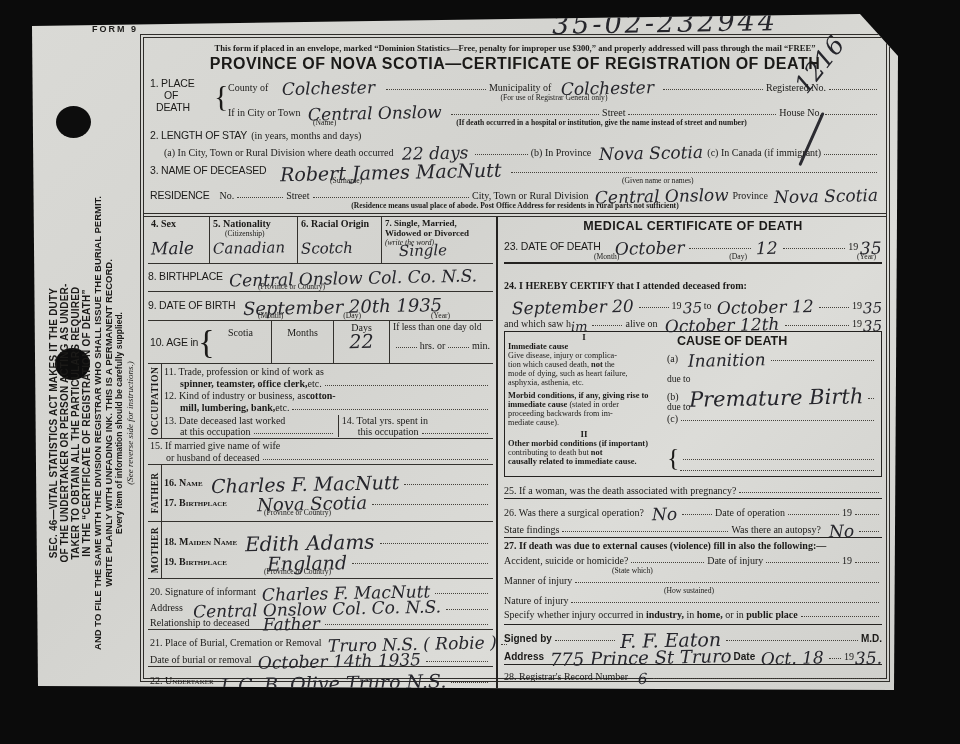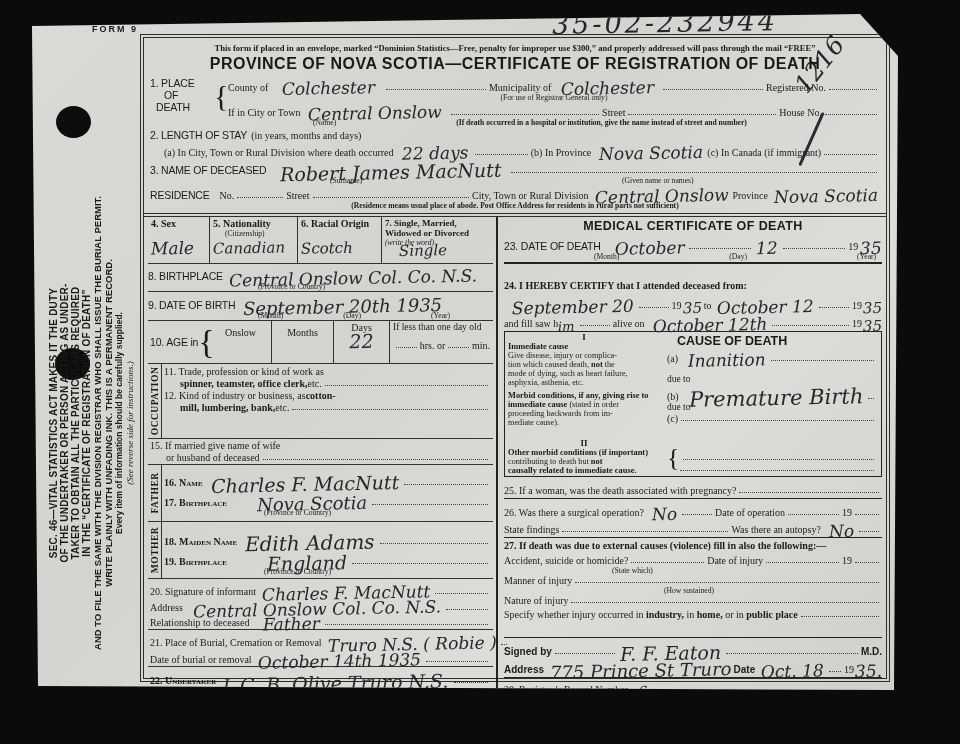--- a/index.html
+++ b/index.html
@@ -222,21 +222,21 @@
             <span style="margin-left:60px">(Day)</span>
             <span style="margin-left:70px">(Year)</span>
           </div>
         </div>
 
         <div class="cellrow" style="height:42px">
           <div style="width:58px;padding:2px;display:flex;align-items:center">
             <span class="h">10. AGE in</span>
             <span class="brace" style="font-size:34px">{</span>
           </div>
-          <div class="cell" style="width:62px;text-align:center"><span class="lab">Onslow</span></div>
+          <div class="cell" style="width:62px;text-align:center"><span class="lab">Scotia</span></div>
           <div class="cell" style="width:62px;text-align:center"><span class="lab">Months</span></div>
           <div class="cell" style="width:56px;text-align:center">
             <div class="lab">Days</div>
             <div class="hw" style="font-size:19px;margin-top:2px">22</div>
           </div>
           <div class="cell" style="flex:1">
             <div class="lab" style="font-size:9.5px">If less than one day old</div>
             <div class="r" style="margin-top:8px">
               <span class="dl"></span>
                   <span class="lab">hrs. or</span>
@@ -261,20 +261,36 @@
                 </div>
             <div class="r" style="height:12px">
                   <span class="lab">12. Kind of industry or business, as</span>
                   <span class="lab bold-w">cotton-</span>
                 </div>
             <div class="r" style="height:12px">
                   <span class="lab bold-w" style="margin-left:16px">mill, lumbering, bank,</span>
                   <span class="lab">etc.</span>
                   <span class="dl"></span>
                 </div>
+            <div class="r" style="height:24px">
+              <div style="flex:1.15;border-right:1px solid #33312d;padding-right:2px">
+                <div class="lab">13. Date deceased last worked</div>
+                <div class="r">
+                      <span class="lab" style="margin-left:16px">at this occupation</span>
+                      <span class="dl"></span>
+                    </div>
+              </div>
+              <div style="flex:1;padding-left:3px">
+                <div class="lab">14. Total yrs. spent in</div>
+                <div class="r">
+                      <span class="lab" style="margin-left:16px">this occupation</span>
+                      <span class="dl"></span>
+                    </div>
+              </div>
+            </div>
           </div>
         </div>
 
         <div style="border-bottom:1px solid #33312d;padding:1px 2px">
           <div class="lab" style="height:11px">15. If married give name of wife</div>
           <div class="r" style="height:12px">
                 <span class="lab" style="margin-left:16px">or husband of deceased</span>
                 <span class="dl"></span>
               </div>
         </div>
@@ -347,21 +363,21 @@
           </div>
           <div class="r" style="height:17px">
             <span class="lab">Date of burial or removal</span>
             <span class="hw hw17" style="margin:0 2px -3px 6px">October 14th        1935</span>
             <span class="dl"></span>
           </div>
         </div>
 
         <div style="padding:1px 2px">
           <div class="r" style="height:18px">
-            <span class="lab" style="font-variant:small-caps;font-weight:bold">22. Undertaker</span>
+            <span class="lab" style="font-variant:small-caps;font-weight:normal">22. Undertaker</span>
             <span class="hw" style="font-size:19px;margin:0 2px -4px 6px">J. C. B. Olive    Truro  N.S.</span>
             <span class="dl"></span>
           </div>
           <div class="note-r" style="height:9px">
                 <span style="margin-left:120px">(Name and address)</span>
               </div>
         </div>
       </div>
 
       <div class="vdiv"></div>
@@ -394,21 +410,21 @@
             <span class="dl"></span>
             <span class="lab">19</span>
                 <span class="hw hw15" style="margin:0 2px -2px 1px">35</span>
             <span class="lab">to</span>
             <span class="hw hw17" style="margin:0 2px -3px 6px">October 12</span>
             <span class="dl"></span>
             <span class="lab">19</span>
                 <span class="hw hw15" style="margin:0 0 -2px 1px">35</span>
           </div>
           <div class="r" style="height:18px">
-            <span class="lab">and fill saw h</span>
+            <span class="lab">and which saw h</span>
             <span class="hw hw13" style="margin:0 2px -2px 0">im</span>
             <span class="dl" style="max-width:30px"></span>
             <span class="lab">alive on</span>
             <span class="hw hw17" style="margin:0 2px -3px 8px">October 12th</span>
             <span class="dl"></span>
             <span class="lab">19</span>
                 <span class="hw hw15" style="margin:0 0 -2px 1px">35</span>
           </div>
         </div>
 
@@ -418,21 +434,21 @@
             <div><b>Immediate cause</b></div>
             <div>Give disease, injury or complica-</div>
             <div><span>tion which caused death, </span><b>not</b><span> the</span></div>
             <div>mode of dying, such as heart failure,</div>
             <div>asphyxia, asthenia, etc.</div>
             <div style="height:4px"></div>
             <div><b>Morbid conditions, if any, giving rise to</b></div>
             <div><b>immediate cause</b><span> (stated in order</span></div>
             <div>proceeding backwards from im-</div>
             <div>mediate cause).</div>
-            <div class="roman" style="margin-top:12px">II</div>
+            <div class="roman" style="margin-top:3px">II</div>
             <div><b>Other morbid conditions (if important)</b></div>
             <div><span>contributing to death but </span><b>not</b></div>
             <div><b>causally related to immediate cause.</b></div>
           </div>
           <div class="cause-right">
             <div style="text-align:left;font-family:'Liberation Sans',sans-serif;font-weight:bold;font-size:12.5px;margin-left:10px">CAUSE OF DEATH</div>
             <div class="r" style="height:16px">
               <span class="lab">(a)</span>
               <span class="hw hw17" style="margin:0 2px -3px 10px">Inanition</span>
               <span class="dl"></span>
@@ -506,21 +522,21 @@
           <div class="r" style="height:12px">
             <span class="lab">Nature of injury</span>
             <span class="dl"></span>
           </div>
           <div class="r" style="height:14px">
             <span class="lab"><span>Specify whether injury occurred in </span><b>industry,</b><span> in </span><b>home,</b><span> or in </span><b>public place</b></span>
             <span class="dl"></span>
           </div>
         </div>
 
-        <div style="border-top:1.6px solid #242220;margin-top:17px;padding-top:1px">
+        <div style="border-top:1.6px solid #242220;margin-top:4px;padding-top:1px">
           <div class="r" style="height:18px">
             <span class="lab" style="font-weight:bold;font-family:'Liberation Sans',sans-serif">Signed by</span>
             <span class="dl" style="max-width:60px"></span>
             <span class="hw" style="font-size:19px;margin:0 2px -3px 2px">F. F. Eaton</span>
             <span class="dl"></span>
             <span class="lab" style="font-weight:bold;font-family:'Liberation Sans',sans-serif">M.D.</span>
           </div>
           <div class="r" style="height:18px">
             <span class="lab" style="font-weight:bold;font-family:'Liberation Sans',sans-serif">Address</span>
             <span class="hw" style="font-size:18px;margin:0 2px -3px 6px">775 Prince St Truro</span>

